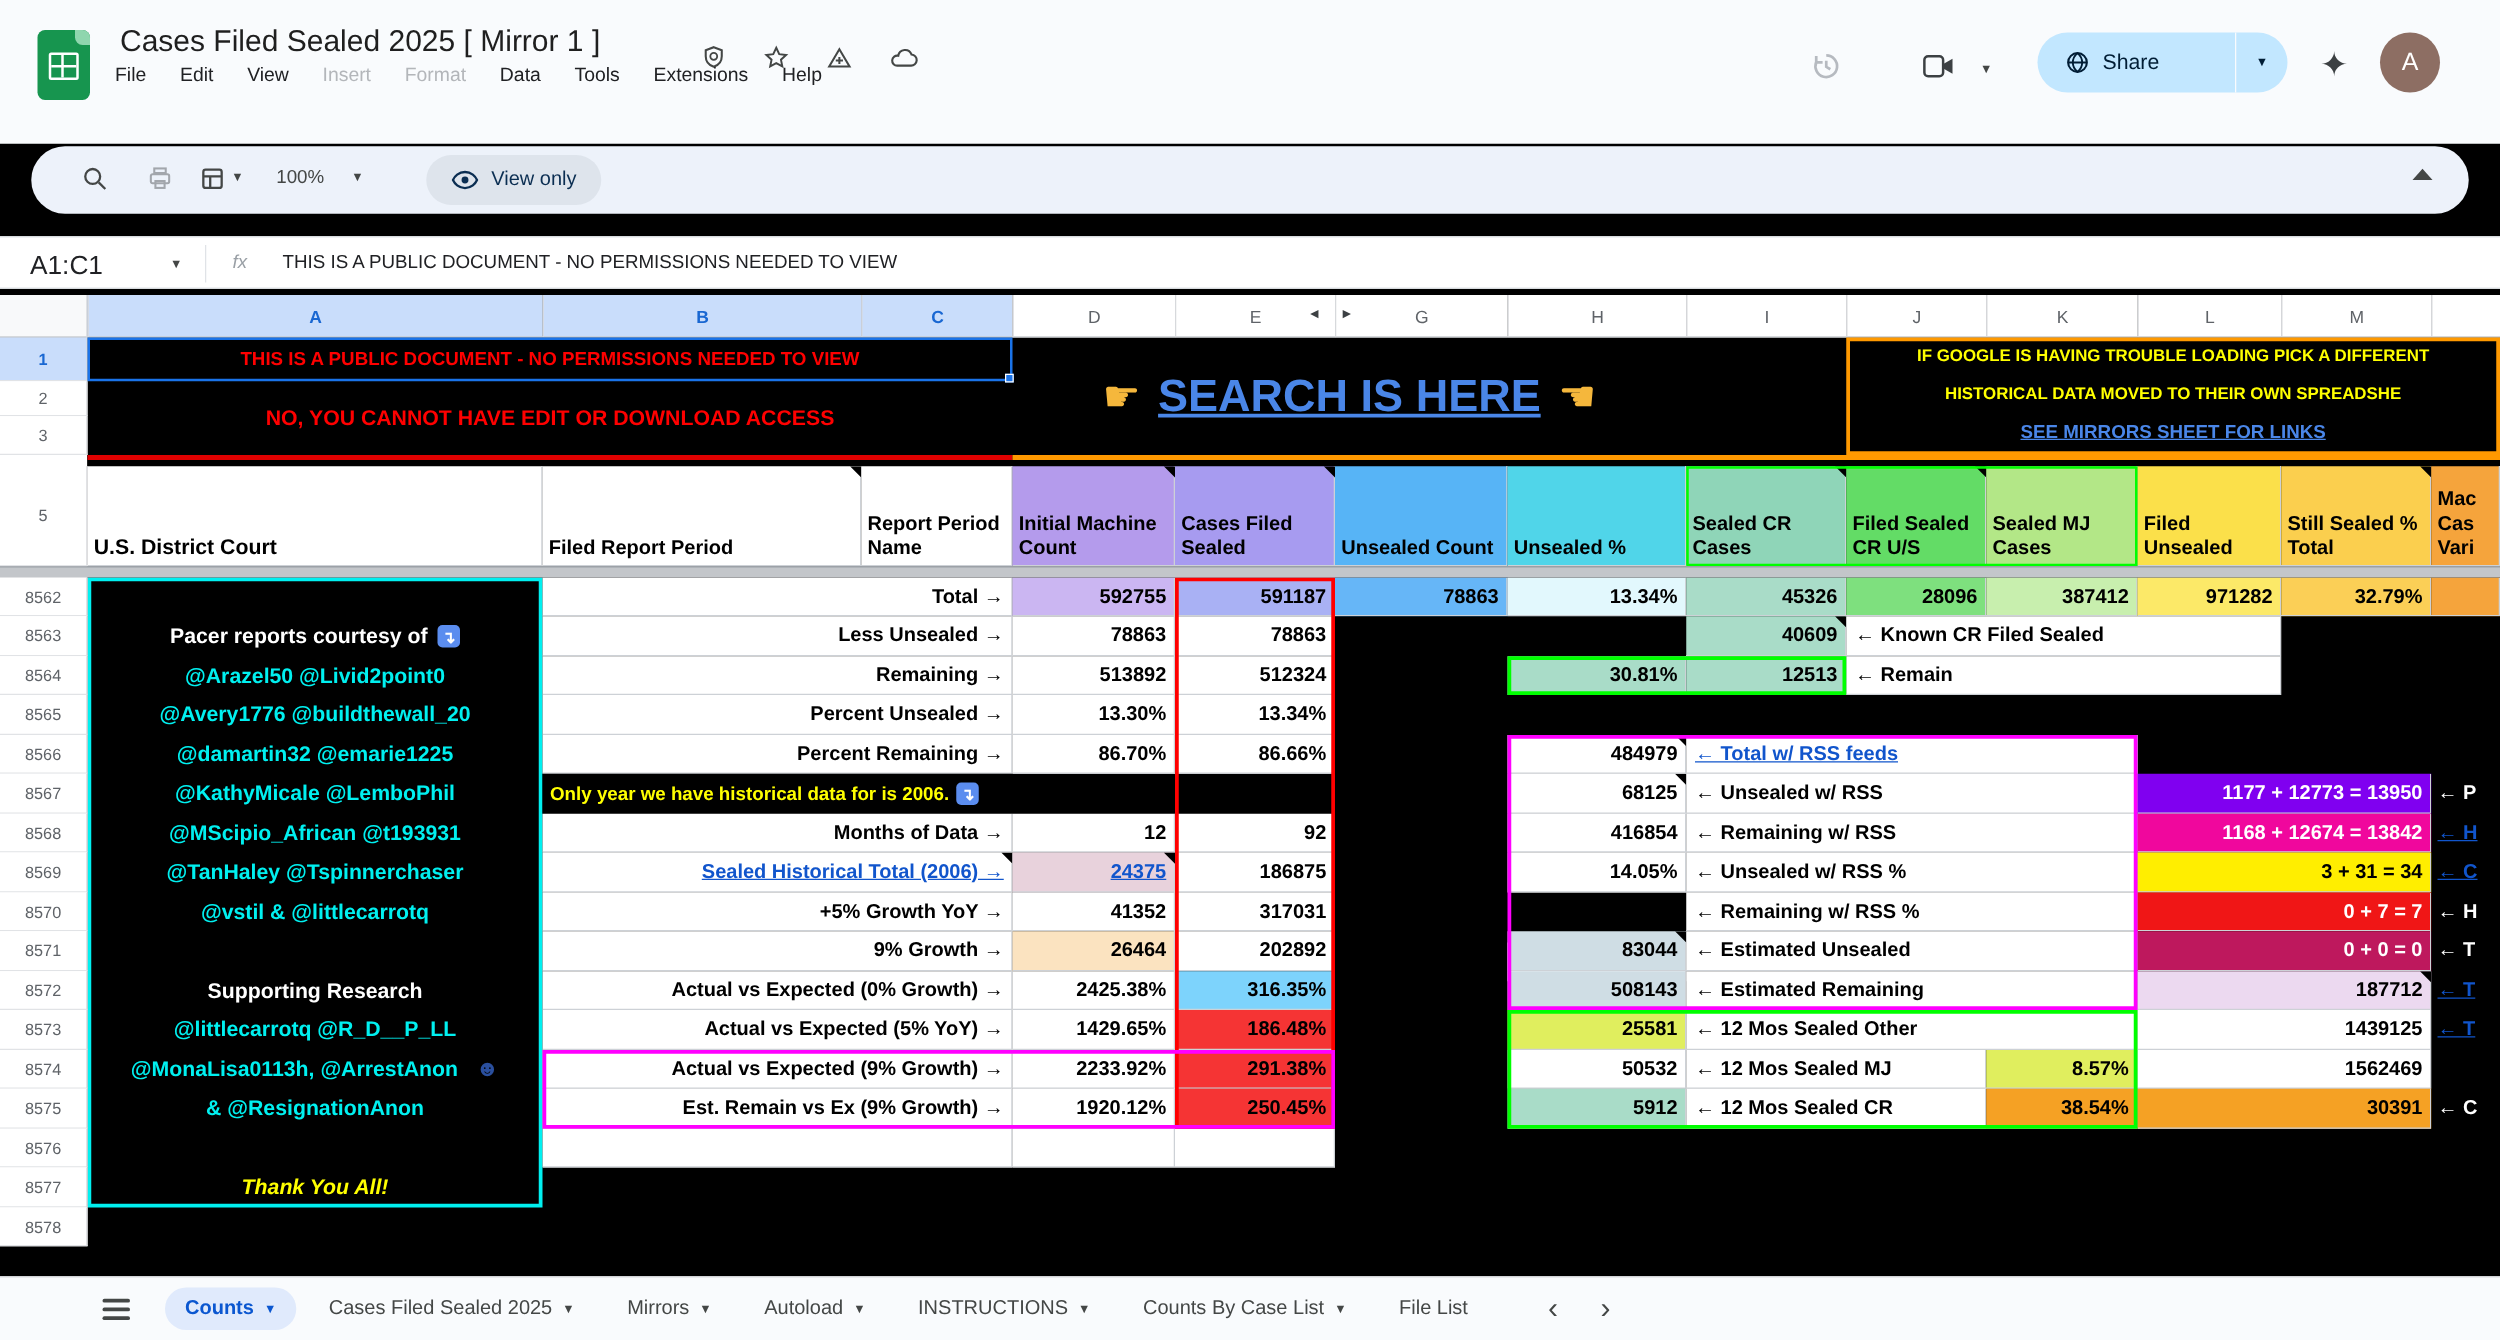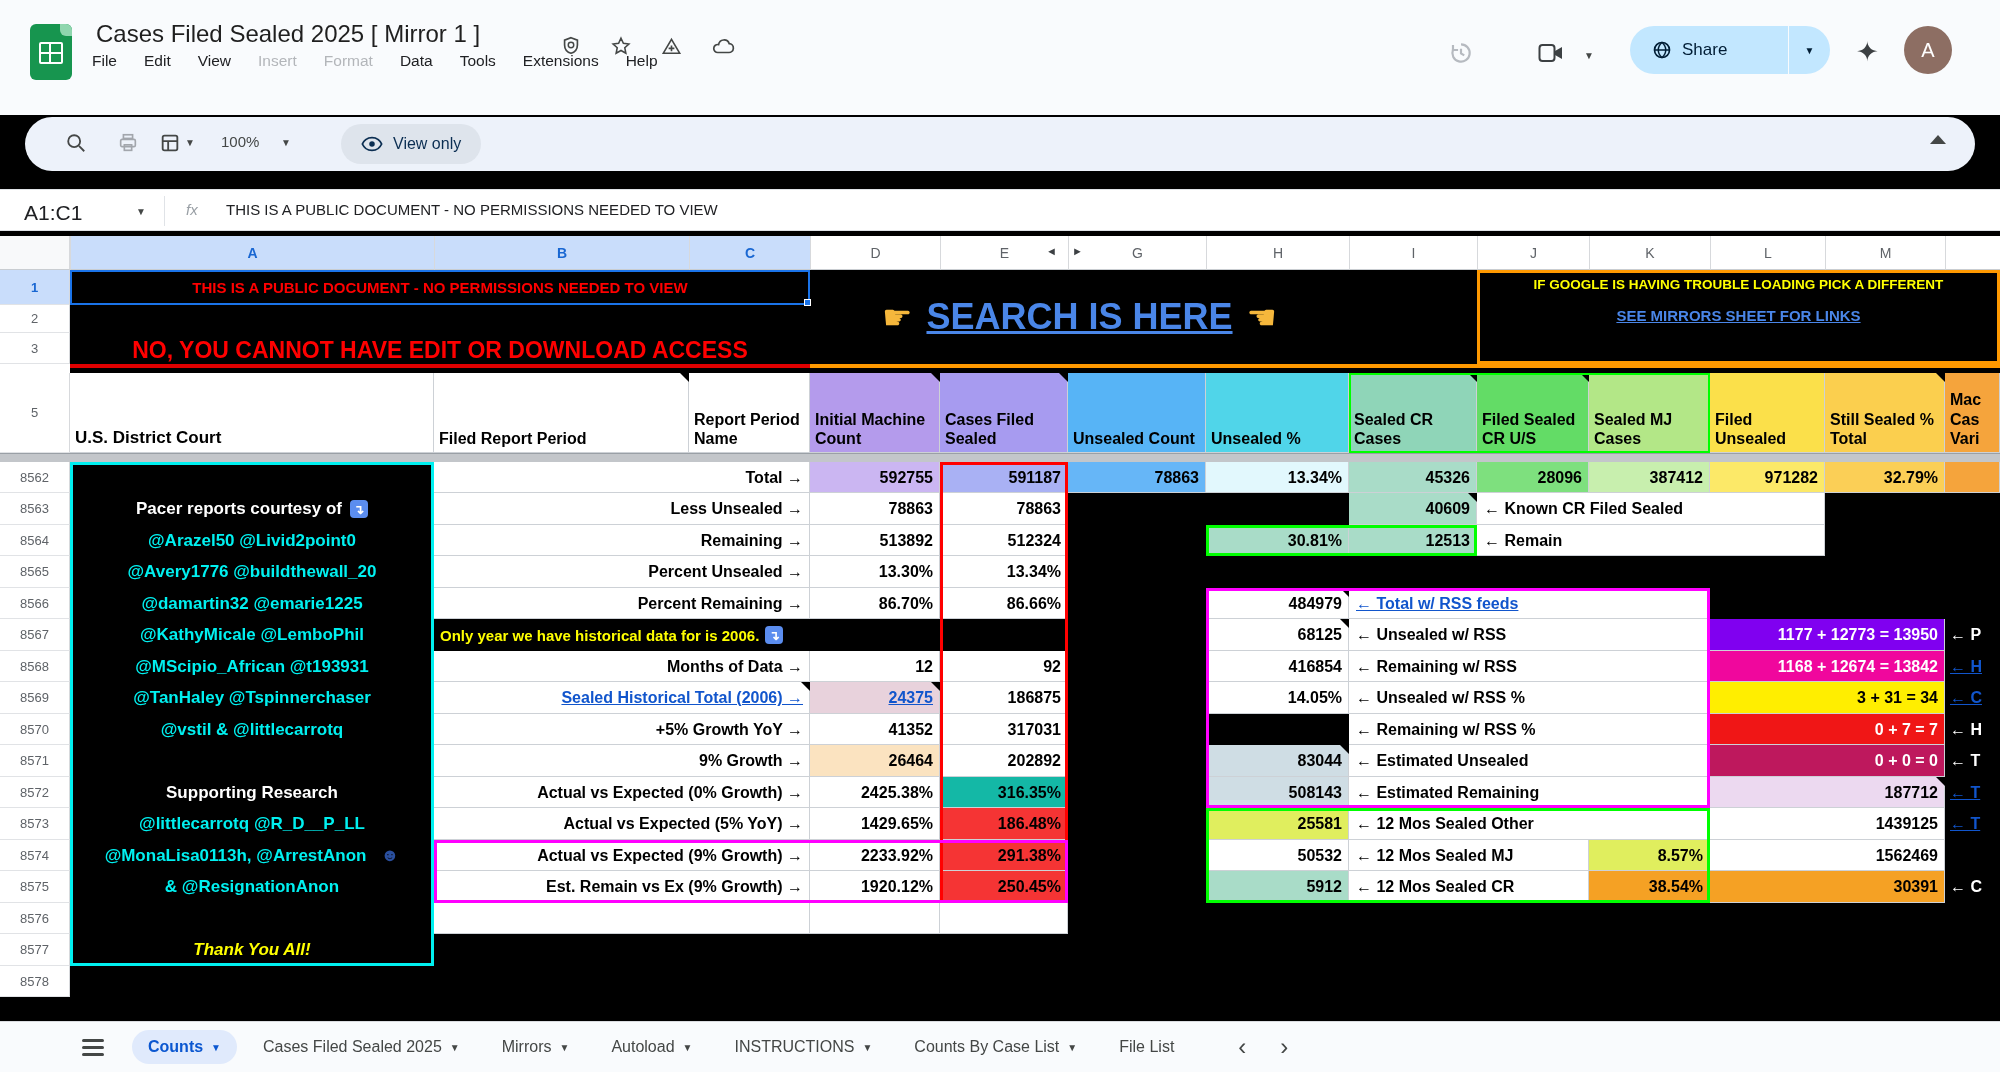--- a/index.html
+++ b/index.html
@@ -63,21 +63,21 @@
           color:#5f6368;font-size:13px;display:flex;align-items:center;justify-content:center;}
   .rowhdr.sel{background:#c9ddfb;color:#1967d2;font-weight:700;}
   #rh-bg{position:absolute;left:0;top:270px;width:70px;height:727px;background:#fff;}
   #grid-bg{position:absolute;left:70px;top:270px;width:1930px;height:727px;background:#000;}
   #freeze-bar{position:absolute;left:0;top:453px;width:2000px;height:9px;background:#c3c6ca;border-top:1px solid #9aa0a6;z-index:4;}
   #bottom-black{position:absolute;left:0;top:997px;width:2000px;height:24px;background:#000;}
 
   
   #ban-ac{position:absolute;left:70px;top:270px;width:740px;height:94px;background:#000;}
   #ban-line1{height:35px;display:flex;align-items:center;justify-content:center;font-size:15px;font-weight:700;}
-  #ban-line2{height:59px;display:flex;align-items:center;justify-content:center;font-size:23px;font-weight:700;margin-top:16px;}
+  #ban-line2{height:59px;display:flex;align-items:center;justify-content:center;font-size:17px;font-weight:700;}
   #ban-search{position:absolute;left:810px;top:270px;width:539px;height:94px;background:#000;
               display:flex;align-items:center;justify-content:center;gap:14px;}
   #ban-search .search-link{font-size:36px;font-weight:700;text-decoration:underline;}
   #ban-search .hand{font-size:34px;color:#f5b73c;}
   #ban-notice{position:absolute;left:1477px;top:270px;width:523px;height:94px;background:#000;text-align:center;}
   #ban-notice .nl{font-size:13.5px;font-weight:700;line-height:30px;white-space:nowrap;overflow:hidden;}
   #ban-notice .nlink{font-size:15px;font-weight:700;text-decoration:underline;line-height:32px;}
   #strip{position:absolute;left:70px;top:364px;width:1930px;height:9px;background:#000;}
   #strip .red-seg{position:absolute;left:0;top:0;width:740px;height:4px;background:#e00000;}
   #strip .org-seg{position:absolute;left:740px;top:0;width:1190px;height:4px;background:#ff9900;}
@@ -254,20 +254,21 @@
       <div id="ban-line1" style="color: rgb(255, 0, 0);">THIS IS A PUBLIC DOCUMENT - NO PERMISSIONS NEEDED TO VIEW</div>
       <div id="ban-line2" style="color: rgb(255, 0, 0);">NO, YOU CANNOT HAVE EDIT OR DOWNLOAD ACCESS</div>
     </div>
     <div id="ban-search">
       <span class="hand">☛</span>
       <span class="search-link" style="color: rgb(74, 134, 232);">SEARCH IS HERE</span>
       <span class="hand">☚</span>
     </div>
     <div id="ban-notice">
       <div class="nl" style="color: rgb(255, 255, 0);">IF GOOGLE IS HAVING TROUBLE LOADING PICK A DIFFERENT</div>
+      <div class="nl" style="color: rgb(255, 255, 0);">HISTORICAL DATA MOVED TO THEIR OWN SPREADSHE</div>
       <div class="nlink" style="color: rgb(74, 134, 232);">SEE MIRRORS SHEET FOR LINKS</div>
     </div>
     <div id="strip">
       <div class="red-seg"></div>
       <div class="org-seg"></div>
     </div>
 
     <div id="freeze-bar"></div>
     <div id="panel">
         <div class="pline pc-white" style="top: 28px; height: 32px;">
@@ -502,21 +503,21 @@
         </div>
         <div class="cell k-tagW" style="left: 1945px; top: 745px; width: 55px; height: 32px;">
           <span>← T</span>
         </div>
         <div class="cell k-label gl" style="left: 434px; top: 777px; width: 376px; height: 31px;">
           <span>Actual vs Expected (0% Growth) →</span>
         </div>
         <div class="cell k-num gl" style="left: 810px; top: 777px; width: 130px; height: 31px;">
           <span>2425.38%</span>
         </div>
-        <div class="cell k-num gl" style="left: 940px; top: 777px; width: 128px; height: 31px; background: #14b8a6;">
+        <div class="cell k-num gl" style="left: 940px; top: 777px; width: 128px; height: 31px; background: #7dd3fc;">
           <span>316.35%</span>
         </div>
         <div class="cell k-num gl" style="left: 1206px; top: 777px; width: 143px; height: 31px; background: rgb(207, 221, 228);">
           <span>508143</span>
         </div>
         <div class="cell k-tag gl" style="left: 1349px; top: 777px; width: 361px; height: 31px;">
           <span>← Estimated Remaining</span>
         </div>
         <div class="cell k-num gl note" style="left: 1710px; top: 777px; width: 235px; height: 31px; background: rgb(236, 217, 240); align-items: center;">
           <span>187712</span>

